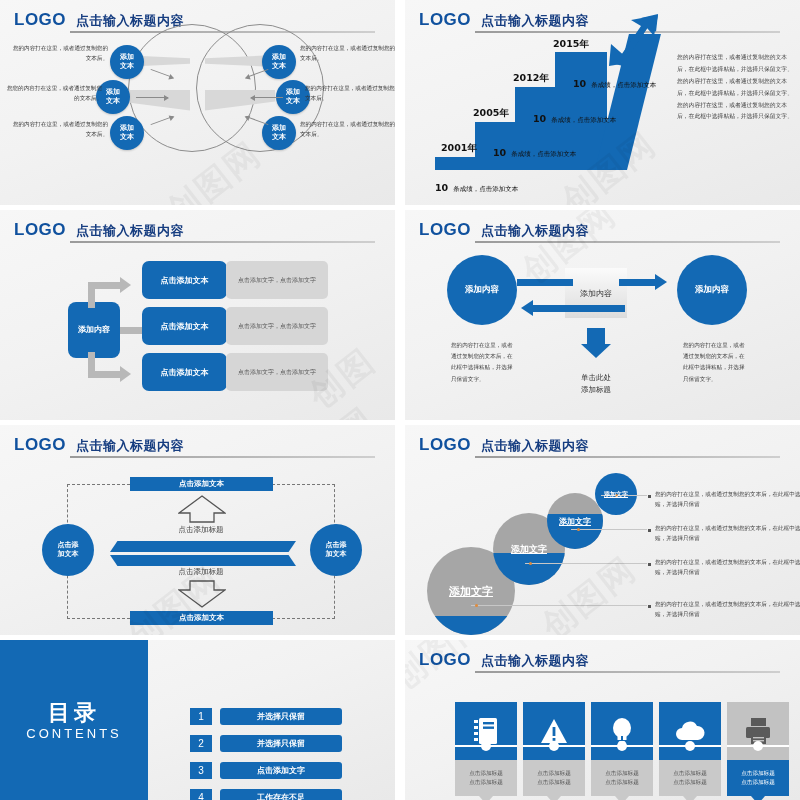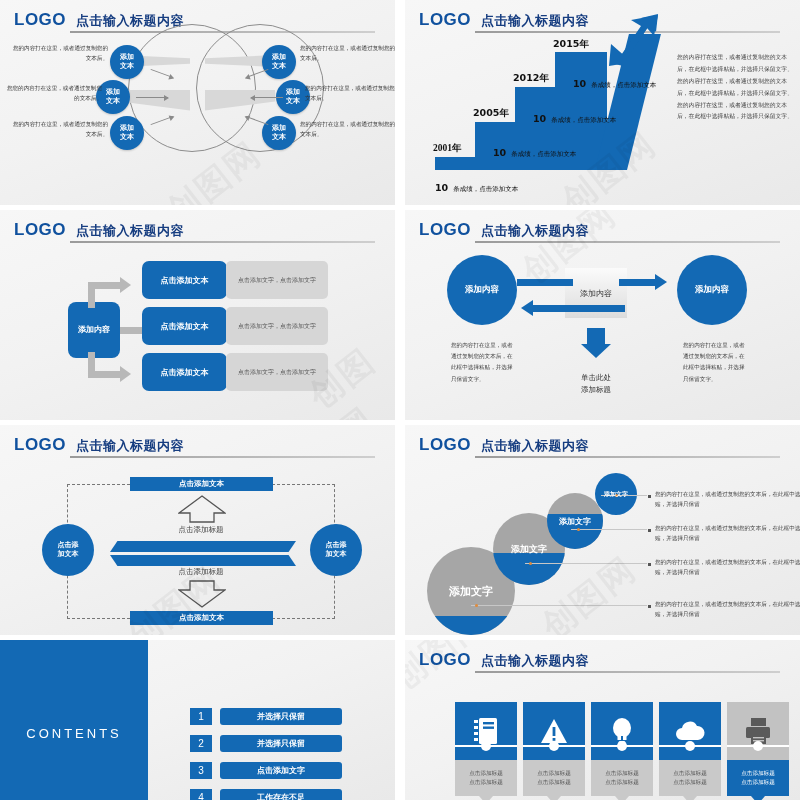--- a/index.html
+++ b/index.html
@@ -92,21 +92,21 @@
     color:#fff; font-size:7px; font-weight:bold; line-height:1.35; text-align:center;
     display:flex; align-items:center; justify-content:center; }
   .s5-lab { position:absolute; font-size:7.5px; color:#444; width:120px; text-align:center; }
   .s5-band { position:absolute; height:11px; background:#1369b4; }
   .hollow { position:absolute; }
 
   
   .s6c { position:absolute; border-radius:50%; overflow:hidden;
     display:flex; align-items:center; justify-content:center; }
   .s6c .half { position:absolute; left:0; width:100%; }
-  .s6c .lbl { position:relative; color:#fff; font-weight:bold; z-index:3; }
+  .s6c .lbl { position:relative; color:#fff; font-weight:bold; z-index:3;text-decoration:underline; }
   .s6-item { position:absolute; width:160px; font-size:5.6px; line-height:1.85; color:#3a3a3a; }
   .s6-bullet { position:absolute; width:2.5px; height:2.5px; background:#555; }
   .s6-lead { position:absolute; height:1px; background:#c7c7c7; }
   .s6-dot { position:absolute; width:3px; height:3px; border-radius:50%; background:#e08a3a; }
 
   
   .toc-left { position:absolute; left:0; top:0; width:148px; height:100%; background:#1369b4; }
   .toc-t1 { position:absolute; width:100%; text-align:center; top:58px; color:#fff;
     font-size:22px; font-weight:bold; letter-spacing:4px; }
   .toc-t2 { position:absolute; width:100%; text-align:center; top:86px; color:#fff;
@@ -206,21 +206,21 @@
     <div class="stair" style="left:30px;top:157px;width:52px;height:13px;"></div>
     <div class="stair" style="left:70px;top:122px;width:52px;height:48px;"></div>
     <div class="stair" style="left:110px;top:87px;width:52px;height:83px;"></div>
     <div class="stair" style="left:150px;top:52px;width:52px;height:118px;"></div>
     <div class="stair" style="left:190px;top:34px;width:32px;height:136px;transform:skewX(-14deg);transform-origin:bottom left;"></div>
     <svg style="position:absolute;left:196px;top:14px;width:60px;height:52px;" viewBox="0 0 60 52">
       <polygon points="8,52 10,30 26,44 52,6 40,4 57,0 55,18 48,10 20,50" fill="#1369b4"></polygon>
       <polygon points="14,50 40,12 30,6 57,1 53,22 46,14 22,52" fill="#1369b4"></polygon>
     </svg>
 
-    <div class="yr" style="left:28px;top:142px;font-family:Liberation Serif, serif;">2001年</div>
+    <div class="yr" style="left:36px;top:142px;">2001年</div>
     <div class="yr" style="left:68px;top:107px;">2005年</div>
     <div class="yr" style="left:108px;top:72px;">2012年</div>
     <div class="yr" style="left:148px;top:38px;">2015年</div>
 
     <div class="stat" style="left:30px;top:176px;">
       <b>10</b>
       <span>条成绩，点击添加文本</span></div>
     <div class="stat" style="left:88px;top:141px;">
       <b>10</b>
       <span>条成绩，点击添加文本</span></div>
@@ -368,20 +368,21 @@
     <div class="s6-bullet" style="left:243px;top:138px;"></div>
     <div class="s6-item" style="left:250px;top:132px;">您的内容打在这里，或者通过复制您的文本后，在此框中选择粘贴，并选择只保留</div>
     <div class="s6-bullet" style="left:243px;top:180px;"></div>
     <div class="s6-item" style="left:250px;top:174px;">您的内容打在这里，或者通过复制您的文本后，在此框中选择粘贴，并选择只保留</div>
 
     <div class="wm" style="left:130px;top:150px;">创图网</div>
   </div>
 
   <div class="slide r4 col-l">
     <div class="toc-left">
+      <div class="toc-t1">目录</div>
       <div class="toc-t2">CONTENTS</div>
     </div>
 
     <div class="toc-row" style="left:190px;top:68px;width:160px;">
       <div class="toc-num">1</div>
       <div class="toc-bar">并选择只保留</div>
     </div>
     <div class="toc-row" style="left:190px;top:95px;width:160px;">
       <div class="toc-num">2</div>
       <div class="toc-bar">并选择只保留</div>

